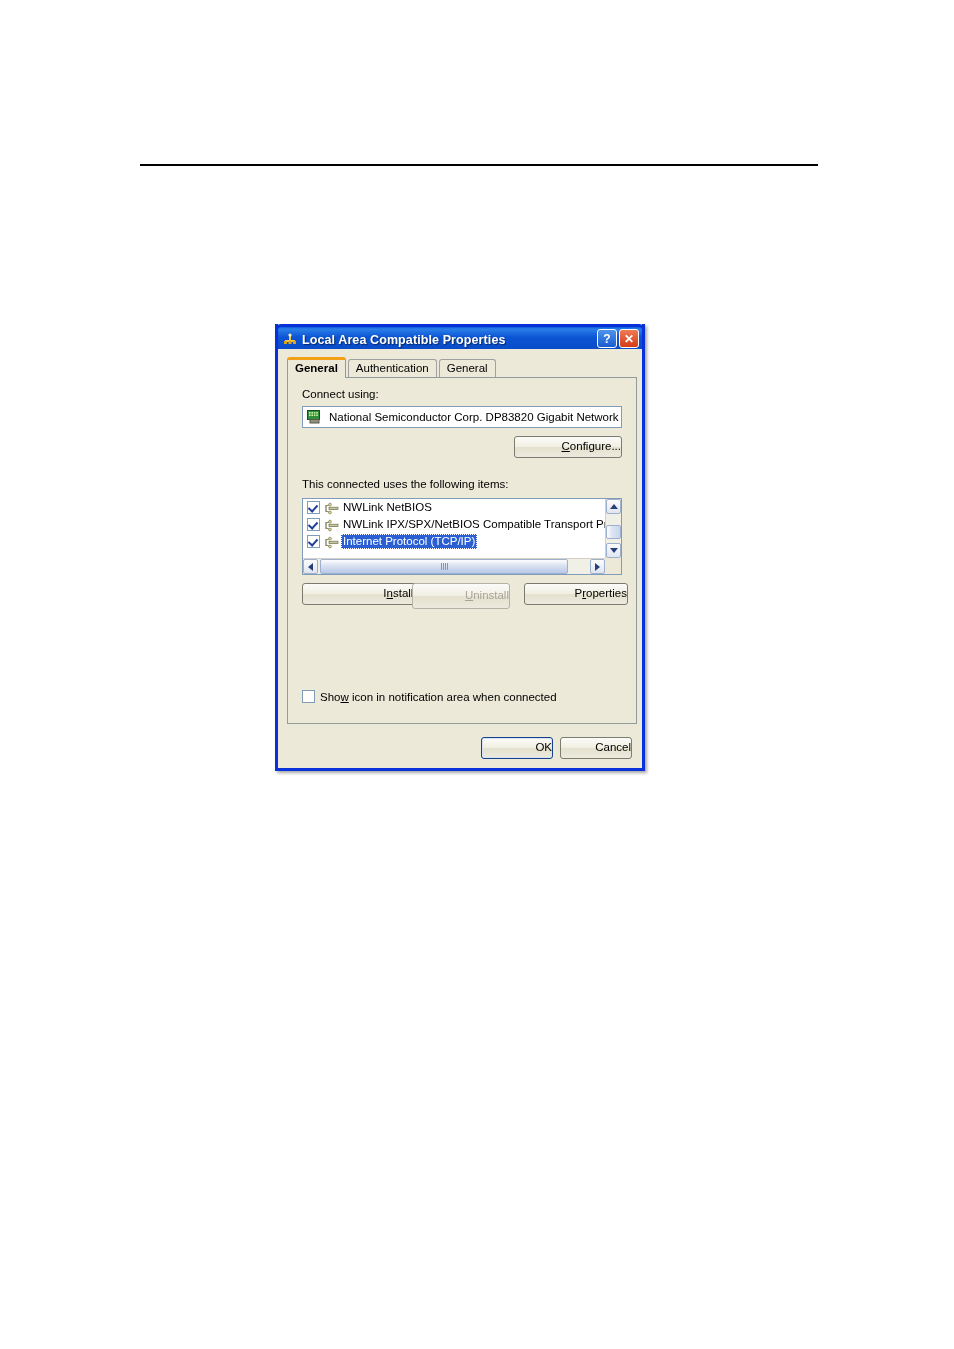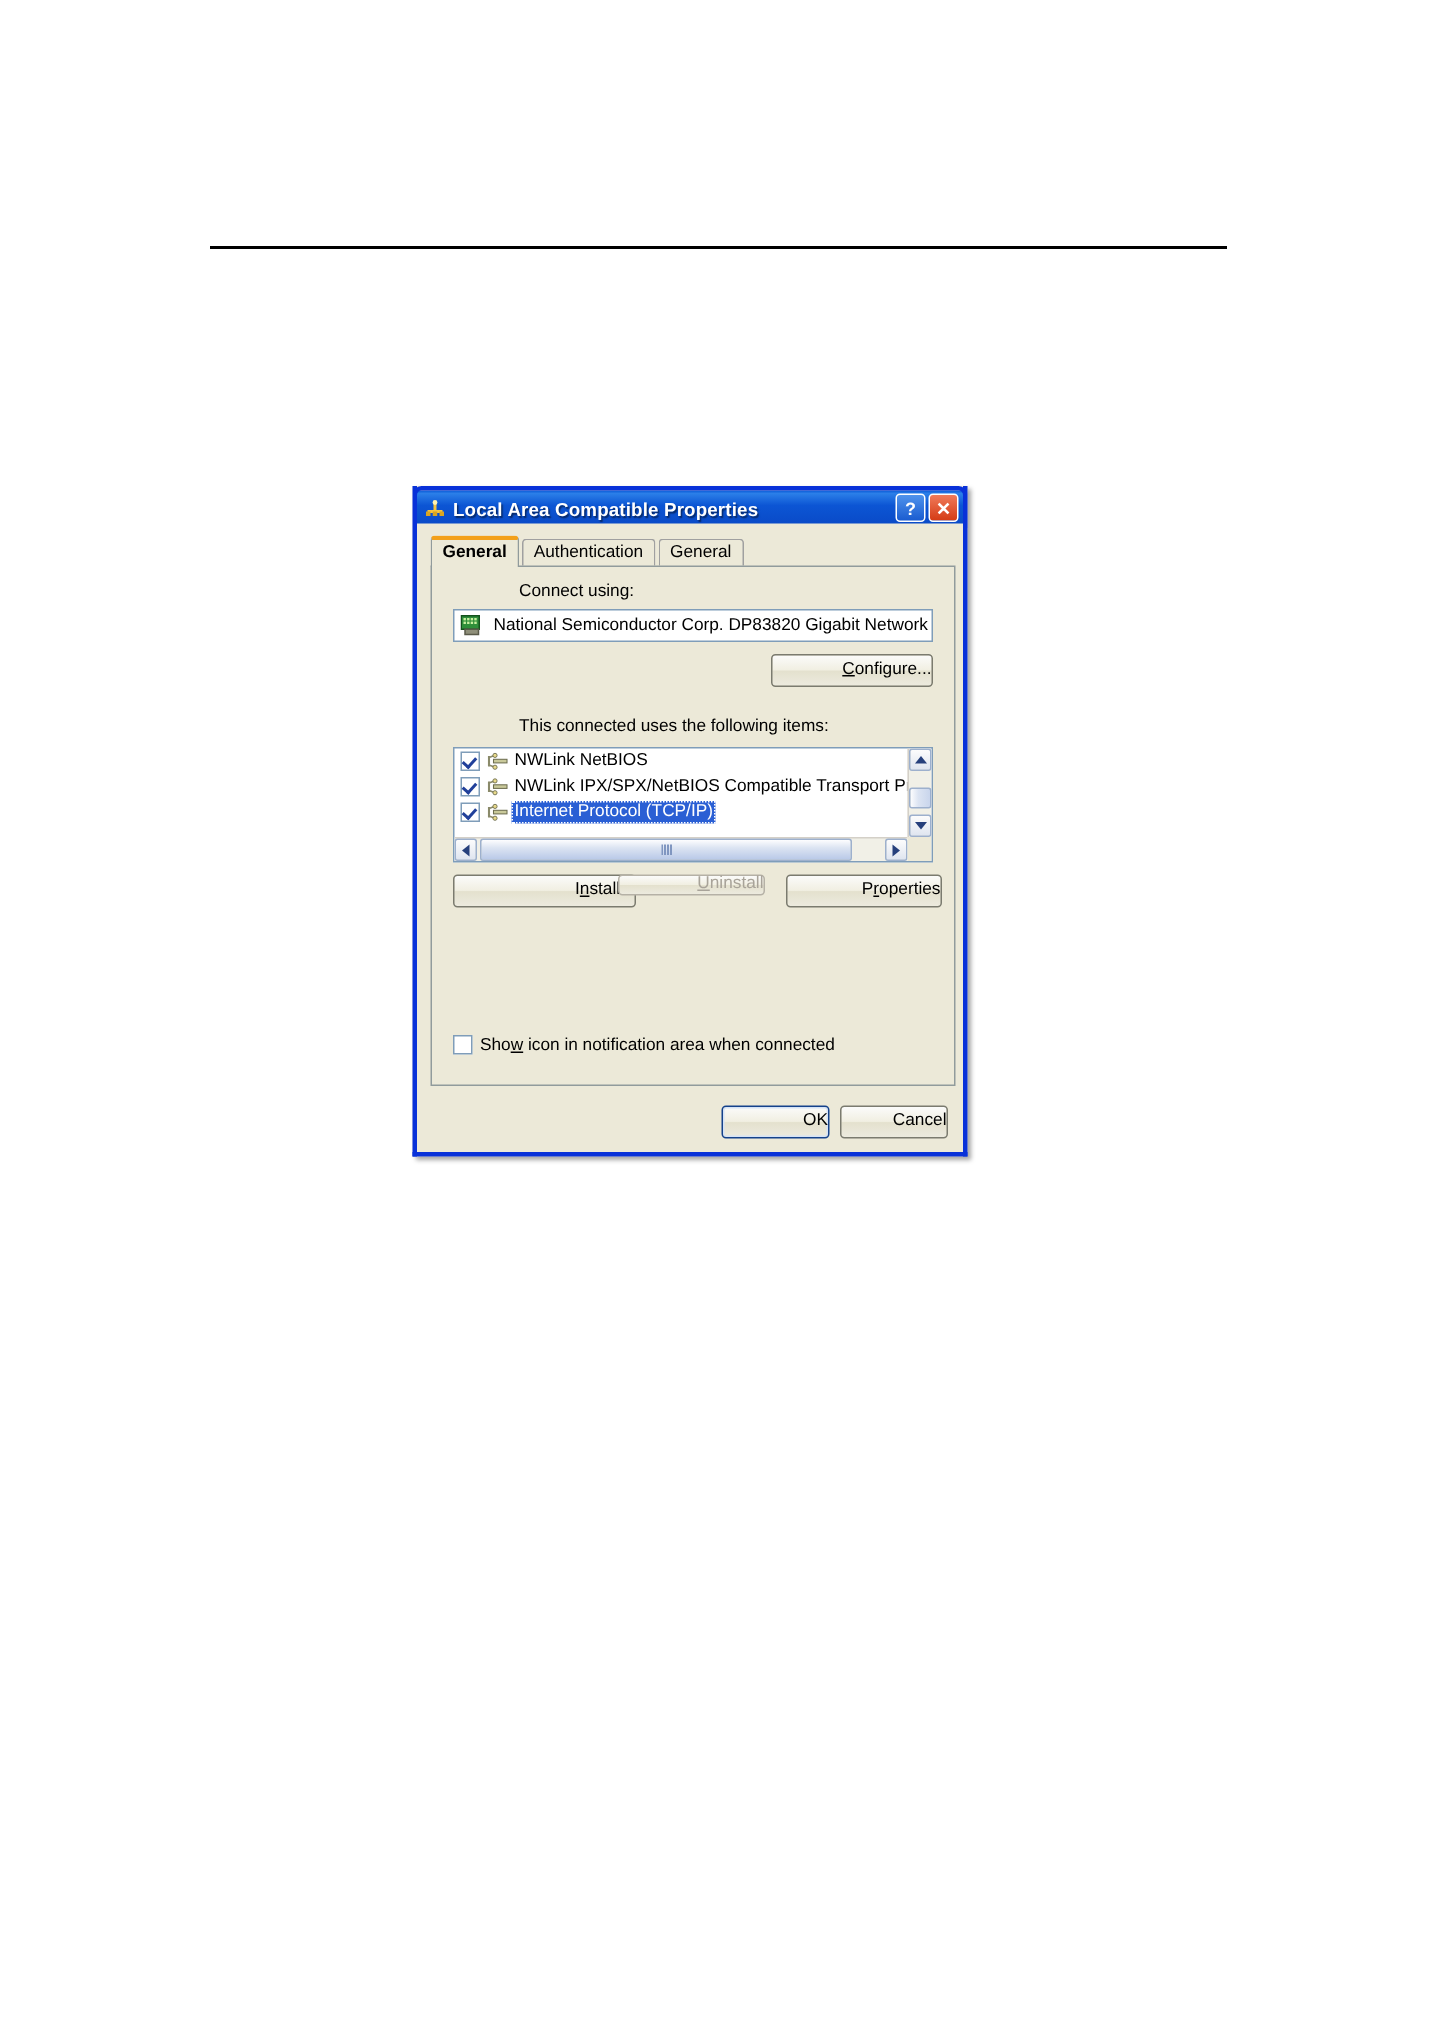--- a/index.html
+++ b/index.html
@@ -146,21 +146,20 @@
     background: #ece9d8;
     border: 1px solid #919b9c;
     box-sizing: border-box;
   }
 
   .lbl {
     position: absolute;
     font-size: 11.5px;
     color: #000000;
     white-space: nowrap;
-    margin-left: 44px;
   }
 
   
   .adapter-box {
     position: absolute;
     left: 14px;
     top: 28px;
     width: 320px;
     height: 22px;
     background: #ffffff;
@@ -542,21 +541,21 @@
           <div class="sb-btn" style="right:0; top:0;">
             <span class="arrow right"></span>
           </div>
         </div>
         <div class="sb-corner"></div>
       </div>
 
       <div class="btn" style="position:absolute; left:14px; top:205px; width:122px; height:22px;">
         <span><span>I</span><u>n</u><span>stall...</span></span>
       </div>
-      <div class="btn disabled" style="position:absolute; left:124px; top:205px; width:98px; height:14px;">
+      <div class="btn disabled" style="position:absolute; left:124px; top:205px; width:98px; height:26px;">
         <span><u>U</u><span>ninstall</span></span>
       </div>
       <div class="btn" style="position:absolute; left:236px; top:205px; width:104px; height:22px;">
         <span><span>P</span><u>r</u><span>operties</span></span>
       </div>
 
 
       <div class="showicon-row">
         <span class="cbx-plain"></span>
         <span class="showicon-label"><span>Sho</span><u>w</u><span> icon in notification area when connected</span></span>

